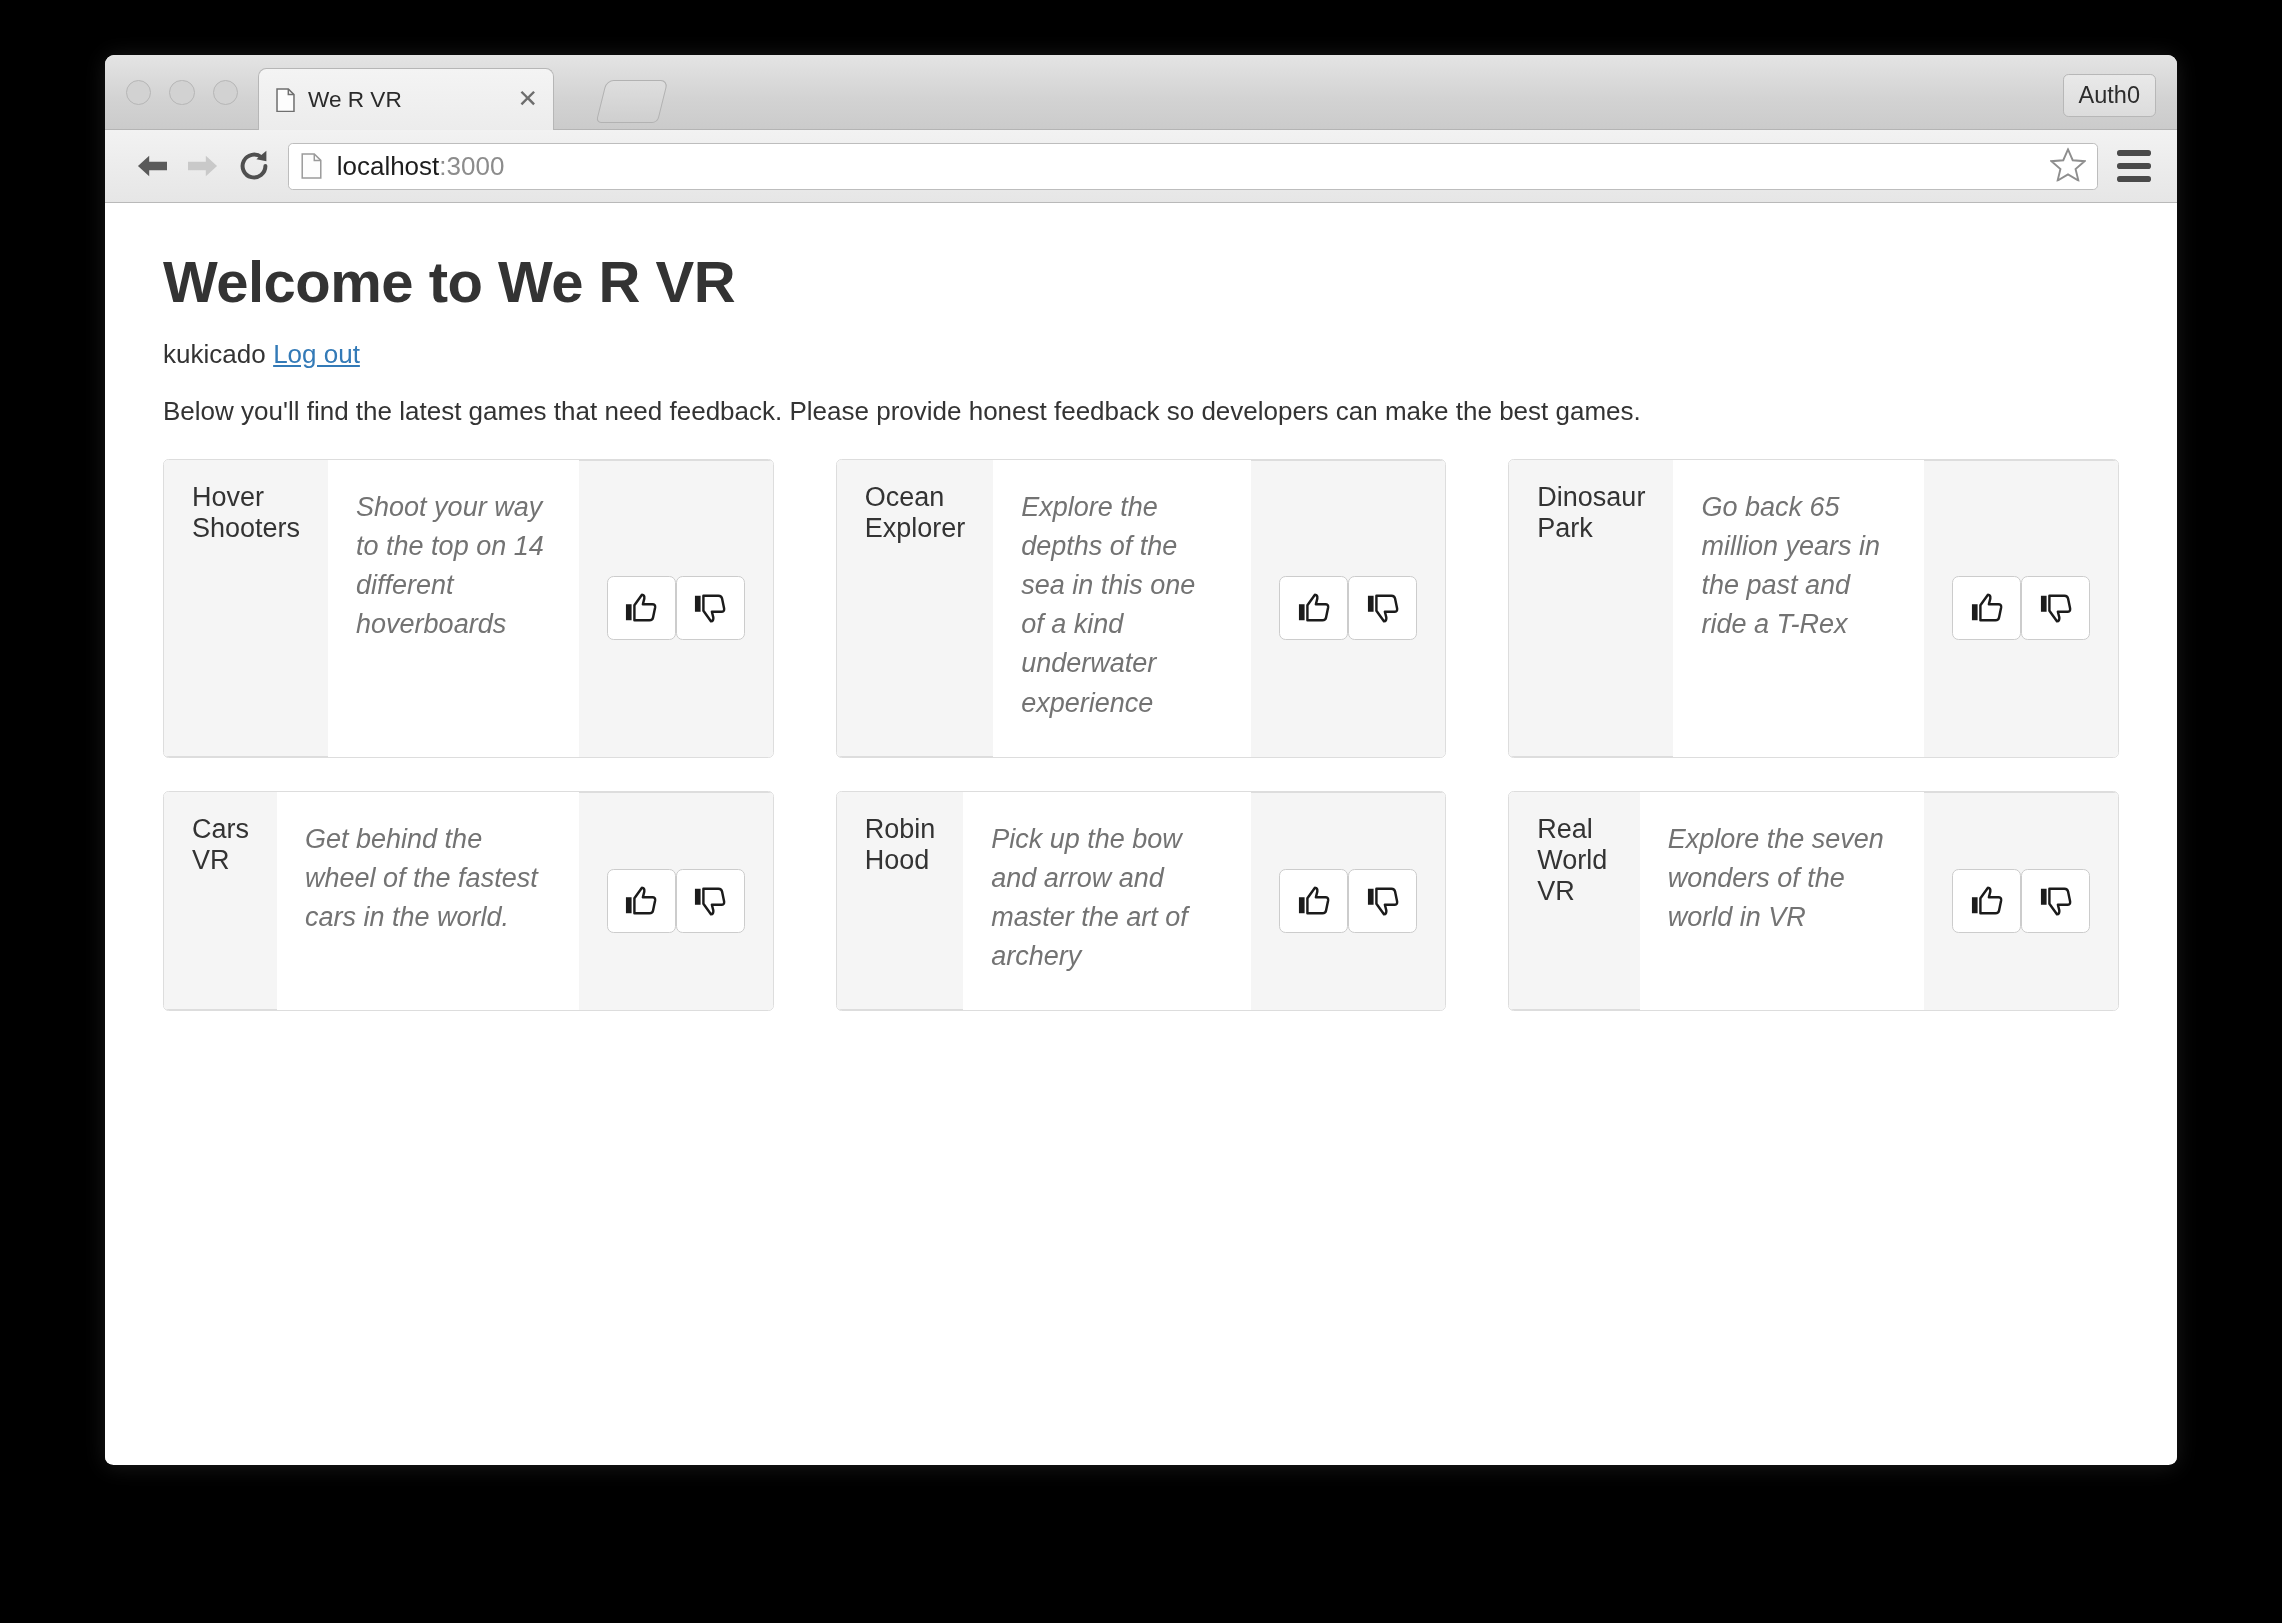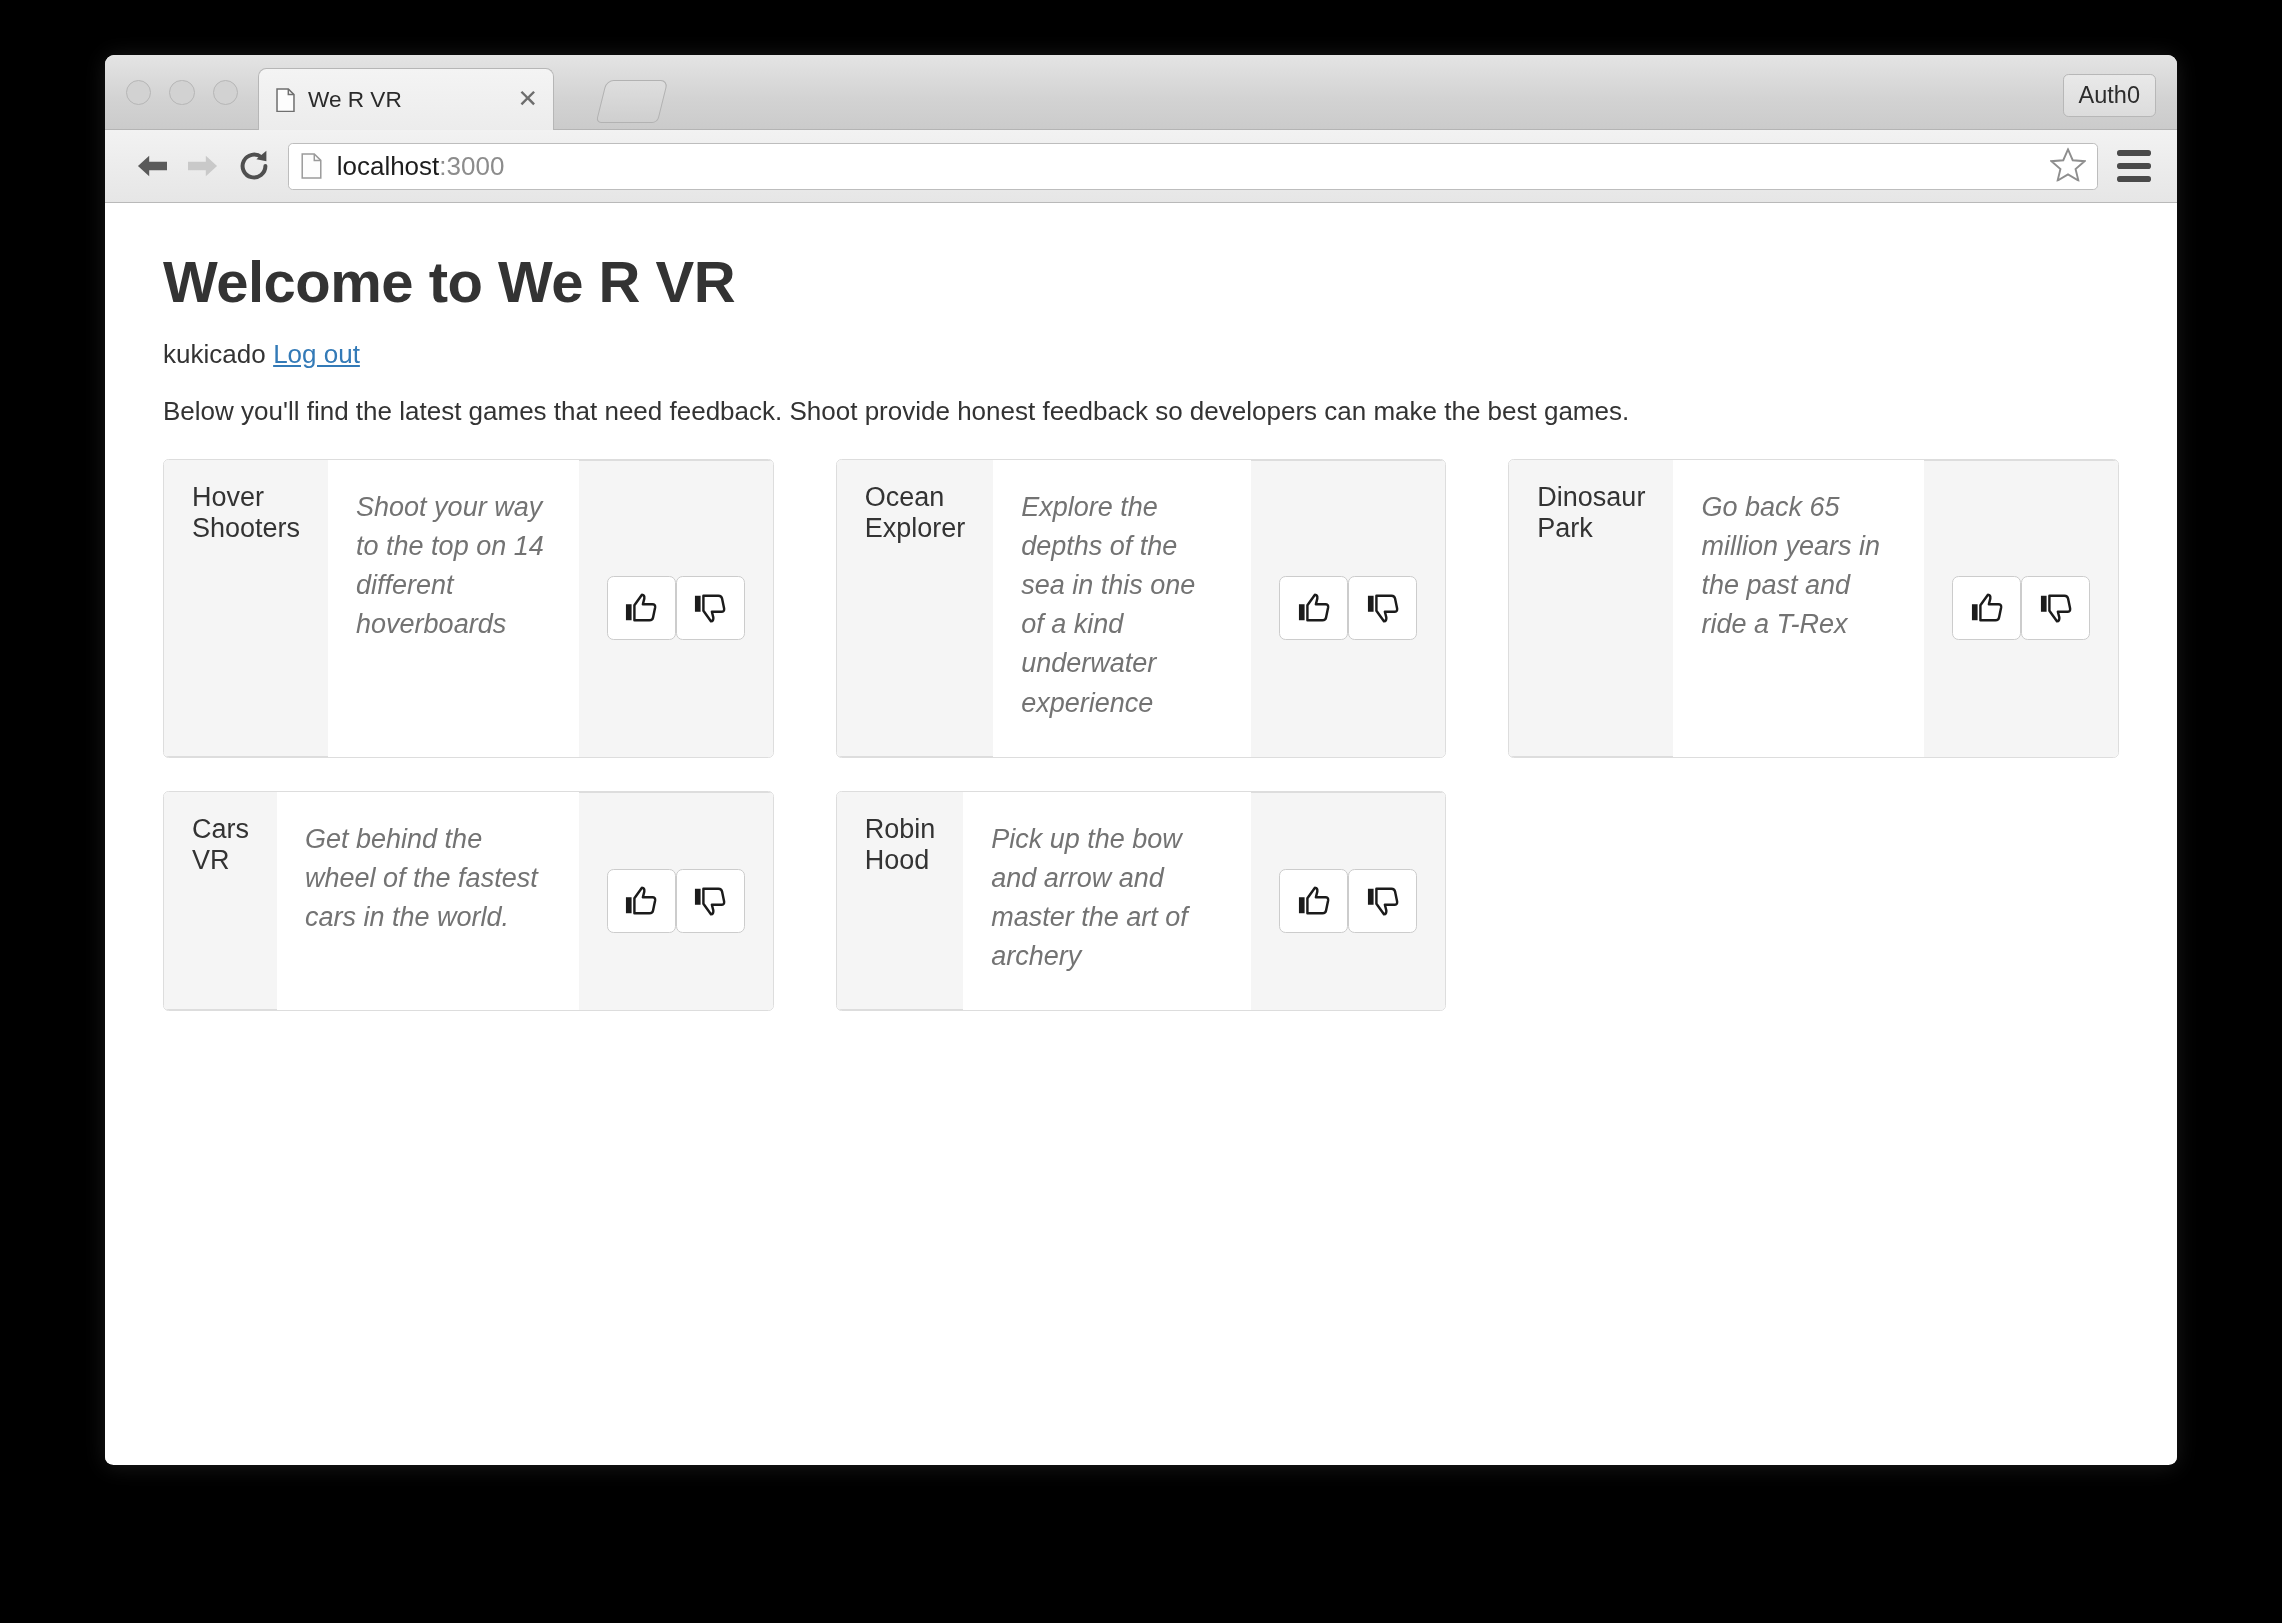--- a/index.html
+++ b/index.html
@@ -321,21 +321,21 @@
 
   <div id="page">
 
     <div id="page-header-row">
       <h1 id="page-title">Welcome to We R VR</h1>
       <div id="user-area">
         <span>kukicado</span><a id="logout-link" href="#">Log out</a>
       </div>
     </div>
 
-    <p id="page-subtitle">Below you'll find the latest games that need feedback. Shoot provide honest feedback so developers can make the best games.</p>
+    <p id="page-subtitle">Below you'll find the latest games that need feedback. Please provide honest feedback so developers can make the best games.</p>
 
     <div id="card-grid">
 
       <div class="card">
         <div class="card-header">Hover Shooters</div>
         <div class="card-body">Shoot your way to the top on 14 different hoverboards</div>
         <div class="card-footer">
           <div class="vote-btn">
             <svg width="34" height="32" viewBox="0 0 36 34">
                 <g fill="none" stroke="#1b1b1b" stroke-width="2.6" stroke-linejoin="round">
@@ -450,17 +450,41 @@
                   <g fill="none" stroke="#1b1b1b" stroke-width="2.6" stroke-linejoin="round">
                     <rect x="2" y="13" width="6" height="17" fill="#1b1b1b" stroke="none"></rect>
                     <path d="M11 30 V14 L19 3 q3 0 2.5 4 L20 13 h10 q3.5 0 3 3.5 l-2.2 10.5 q-.6 3-3.8 3 Z"></path>
                   </g>
                 </g>
               </svg>
           </div>
         </div>
       </div>
 
+      <div class="card">
+        <div class="card-header">Real World VR</div>
+        <div class="card-body">Explore the seven wonders of the world in VR</div>
+        <div class="card-footer">
+          <div class="vote-btn">
+            <svg width="34" height="32" viewBox="0 0 36 34">
+                <g fill="none" stroke="#1b1b1b" stroke-width="2.6" stroke-linejoin="round">
+                  <rect x="2" y="13" width="6" height="17" fill="#1b1b1b" stroke="none"></rect>
+                  <path d="M11 30 V14 L19 3 q3 0 2.5 4 L20 13 h10 q3.5 0 3 3.5 l-2.2 10.5 q-.6 3-3.8 3 Z"></path>
+                </g>
+              </svg>
+          </div>
+          <div class="vote-btn">
+            <svg width="34" height="32" viewBox="0 0 36 34">
+                <g transform="translate(36,34) rotate(180) scale(-1,1) translate(-36,0)">
+                  <g fill="none" stroke="#1b1b1b" stroke-width="2.6" stroke-linejoin="round">
+                    <rect x="2" y="13" width="6" height="17" fill="#1b1b1b" stroke="none"></rect>
+                    <path d="M11 30 V14 L19 3 q3 0 2.5 4 L20 13 h10 q3.5 0 3 3.5 l-2.2 10.5 q-.6 3-3.8 3 Z"></path>
+                  </g>
+                </g>
+              </svg>
+          </div>
+        </div>
+      </div>
 
     </div>
   </div>
 </div>
 
 
 </body></html>

